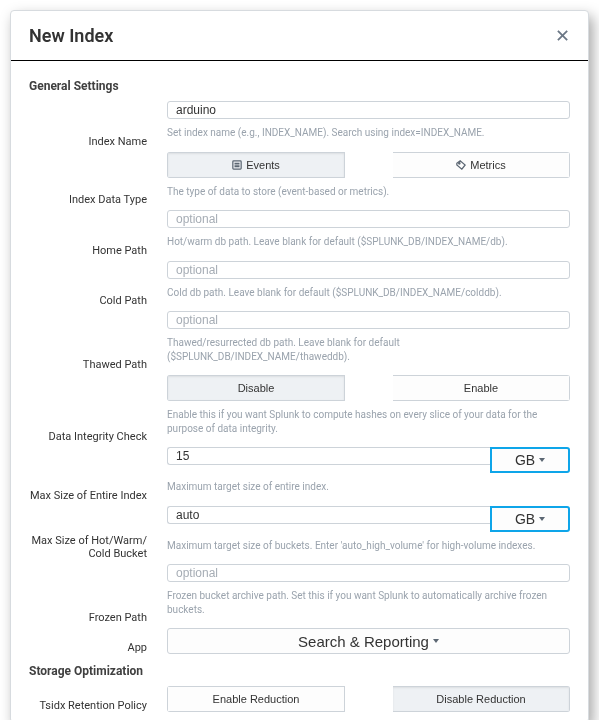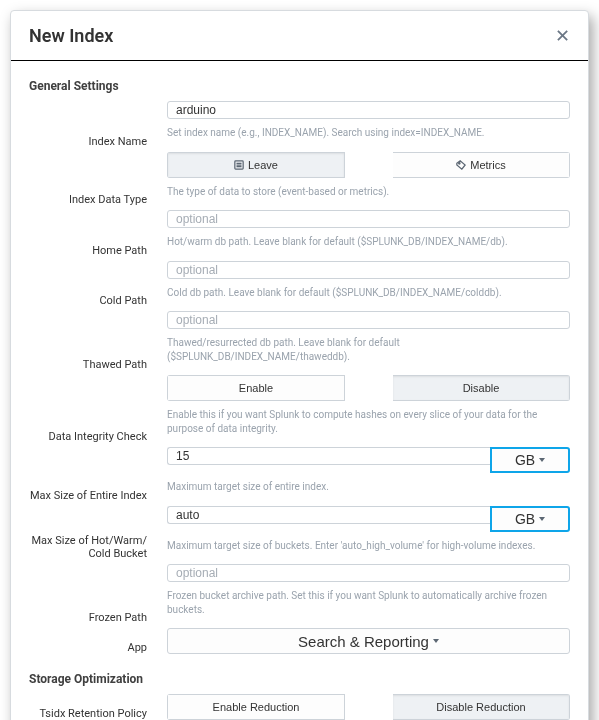--- a/index.html
+++ b/index.html
@@ -183,21 +183,21 @@
       <div class="label-col">Index Data Type</div>
       <div class="field-col">
         <div class="seg">
           <button class="seg-btn active">
             <svg class="icon-sm" viewBox="0 0 12 12">
                 <rect x="1" y="1" width="10" height="10" rx="1"></rect>
                 <line x1="3" y1="4" x2="9" y2="4"></line>
                 <line x1="3" y1="6" x2="9" y2="6"></line>
                 <line x1="3" y1="8" x2="9" y2="8"></line>
               </svg>
-            <span>Leave</span>
+            <span>Events</span>
           </button>
           <button class="seg-btn">
             <svg class="icon-sm" viewBox="0 0 12 12">
                 <path d="M1 4 L5 1 L11 6 L7 11 L1 6 Z"></path>
                 <circle cx="4" cy="4" r="0.8" fill="#5c6773"></circle>
               </svg>
             <span>Metrics</span>
           </button>
         </div>
         <div class="help">The type of data to store (event-based or metrics).</div>
@@ -225,25 +225,25 @@
       <div class="field-col">
         <input class="text" type="text" placeholder="optional" style="">
         <div class="help">Thawed/resurrected db path. Leave blank for default ($SPLUNK_DB/INDEX_NAME/thaweddb).</div>
       </div>
     </div>
 
     <div class="row">
       <div class="label-col">Data Integrity Check</div>
       <div class="field-col">
         <div class="seg">
+          <button class="seg-btn active">
+              <span>Disable</span>
+            </button>
           <button class="seg-btn">
               <span>Enable</span>
-            </button>
-          <button class="seg-btn active">
-              <span>Disable</span>
             </button>
         </div>
         <div class="help">Enable this if you want Splunk to compute hashes on every slice of your data for the purpose of data integrity.</div>
       </div>
     </div>
 
     <div class="row">
       <div class="label-col">Max Size of Entire Index</div>
       <div class="field-col">
         <div class="input-with-unit">
@@ -275,21 +275,21 @@
     </div>
 
     <div class="row">
       <div class="label-col">Frozen Path</div>
       <div class="field-col">
         <input class="text" type="text" placeholder="optional" style="">
         <div class="help">Frozen bucket archive path. Set this if you want Splunk to automatically archive frozen buckets.</div>
       </div>
     </div>
 
-    <div class="row" style="margin-bottom:18px;">
+    <div class="row" style="margin-bottom:10px;">
       <div class="label-col">App</div>
       <div class="field-col">
         <button class="full-dd">
           <span>Search &amp; Reporting</span>
           <span class="caret"></span>
         </button>
       </div>
     </div>
 
     <div class="section-title">Storage Optimization</div>

